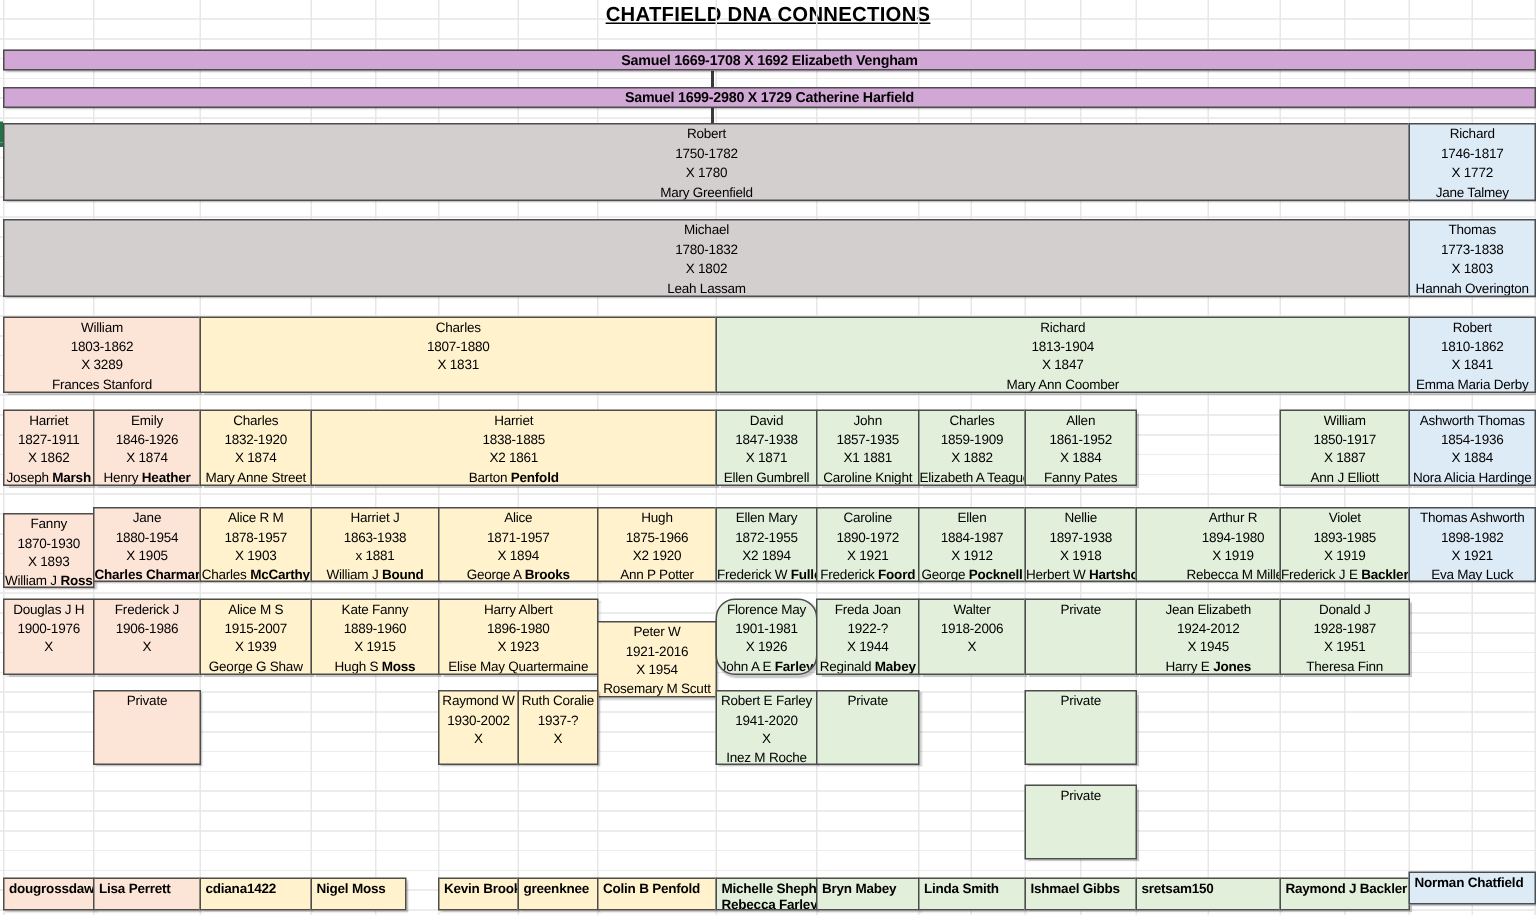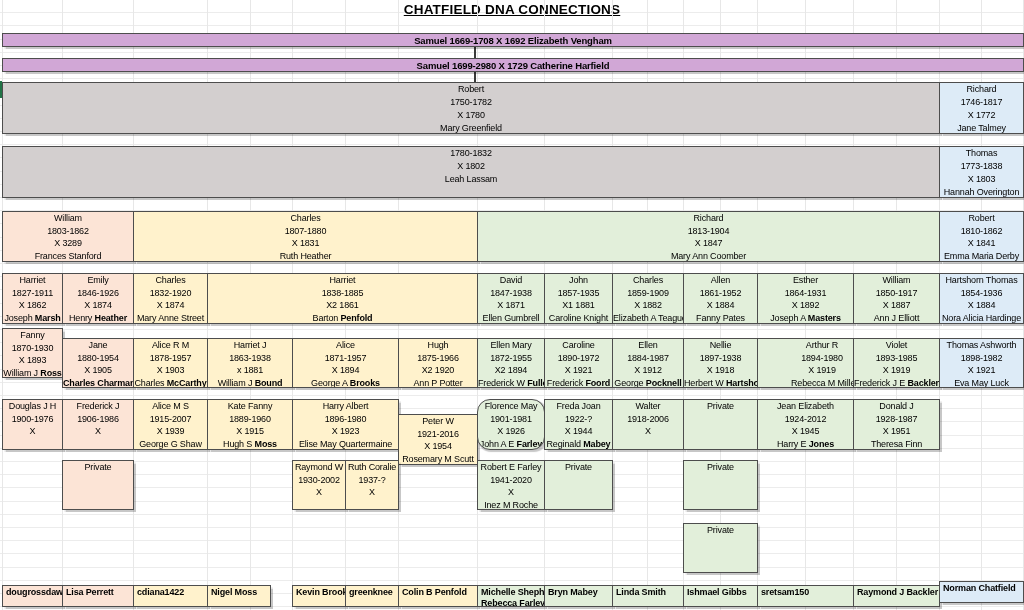--- a/index.html
+++ b/index.html
@@ -78,41 +78,41 @@
       <div class="line">X 1780</div>
       <div class="line">Mary Greenfield</div>
     </div>
     <div class="box c-blue" style="left: 939px; top: 82px; width: 85px; height: 52px; line-height: 13px;">
       <div class="line">Richard</div>
       <div class="line">1746-1817</div>
       <div class="line">X 1772</div>
       <div class="line">Jane Talmey</div>
     </div>
     <div class="box c-gray" style="left: 2px; top: 146px; width: 938px; height: 52px; line-height: 13px;">
+      <div class="line">Michael</div>
       <div class="line">1780-1832</div>
       <div class="line">X 1802</div>
       <div class="line">Leah Lassam</div>
     </div>
     <div class="box c-blue" style="left: 939px; top: 146px; width: 85px; height: 52px; line-height: 13px;">
       <div class="line">Thomas</div>
       <div class="line">1773-1838</div>
       <div class="line">X 1803</div>
       <div class="line">Hannah Overington</div>
     </div>
     <div class="box c-peach" style="left: 2px; top: 211px; width: 132px; height: 51px; line-height: 12.7px;">
       <div class="line">William</div>
       <div class="line">1803-1862</div>
       <div class="line">X 3289</div>
       <div class="line">Frances Stanford</div>
     </div>
     <div class="box c-yellow" style="left: 133px; top: 211px; width: 345px; height: 51px; line-height: 12.7px;">
       <div class="line">Charles</div>
       <div class="line">1807-1880</div>
       <div class="line">X 1831</div>
-      <div class="line">Ruth Heather</div>
     </div>
     <div class="box c-green" style="left: 477px; top: 211px; width: 463px; height: 51px; line-height: 12.7px;">
       <div class="line">Richard</div>
       <div class="line">1813-1904</div>
       <div class="line">X 1847</div>
       <div class="line">Mary Ann Coomber</div>
     </div>
     <div class="box c-blue" style="left: 939px; top: 211px; width: 85px; height: 51px; line-height: 12.7px;">
       <div class="line">Robert</div>
       <div class="line">1810-1862</div>
@@ -160,39 +160,33 @@
       <div class="line">1859-1909</div>
       <div class="line">X 1882</div>
       <div class="line">Elizabeth A Teague</div>
     </div>
     <div class="box c-green" style="left: 683px; top: 273px; width: 75px; height: 51px; line-height: 12.7px;">
       <div class="line">Allen</div>
       <div class="line">1861-1952</div>
       <div class="line">X 1884</div>
       <div class="line">Fanny Pates</div>
     </div>
-    <div class="box c-green" style="left: 757px; top: 273px; width: 97px; height: 51px; line-height: 12.7px;">
-      <div class="line">Esther</div>
-      <div class="line">1864-1931</div>
-      <div class="line">X 1892</div>
-      <div class="line">Joseph A <b>Masters</b></div>
-    </div>
     <div class="box c-green" style="left: 853px; top: 273px; width: 87px; height: 51px; line-height: 12.7px;">
       <div class="line">William</div>
       <div class="line">1850-1917</div>
       <div class="line">X 1887</div>
       <div class="line">Ann J Elliott</div>
     </div>
     <div class="box c-blue" style="left: 939px; top: 273px; width: 85px; height: 51px; line-height: 12.7px;">
-      <div class="line">Hartshorn Thomas</div>
+      <div class="line">Ashworth Thomas</div>
       <div class="line">1854-1936</div>
       <div class="line">X 1884</div>
       <div class="line">Nora Alicia Hardinge</div>
     </div>
-    <div class="box c-peach" style="left: 2px; top: 328px; width: 61px; height: 50px; line-height: 12.5px;">
+    <div class="box c-peach" style="left: 2px; top: 342px; width: 61px; height: 50px; line-height: 12.5px;">
       <div class="line">Fanny</div>
       <div class="line">1870-1930</div>
       <div class="line">X 1893</div>
       <div class="line">William J <b>Ross</b></div>
     </div>
     <div class="box c-peach" style="left: 62px; top: 338px; width: 72px; height: 50px; line-height: 12.5px;">
       <div class="line">Jane</div>
       <div class="line">1880-1954</div>
       <div class="line">X 1905</div>
       <div class="line"><b>Charles Charman</b></div>

